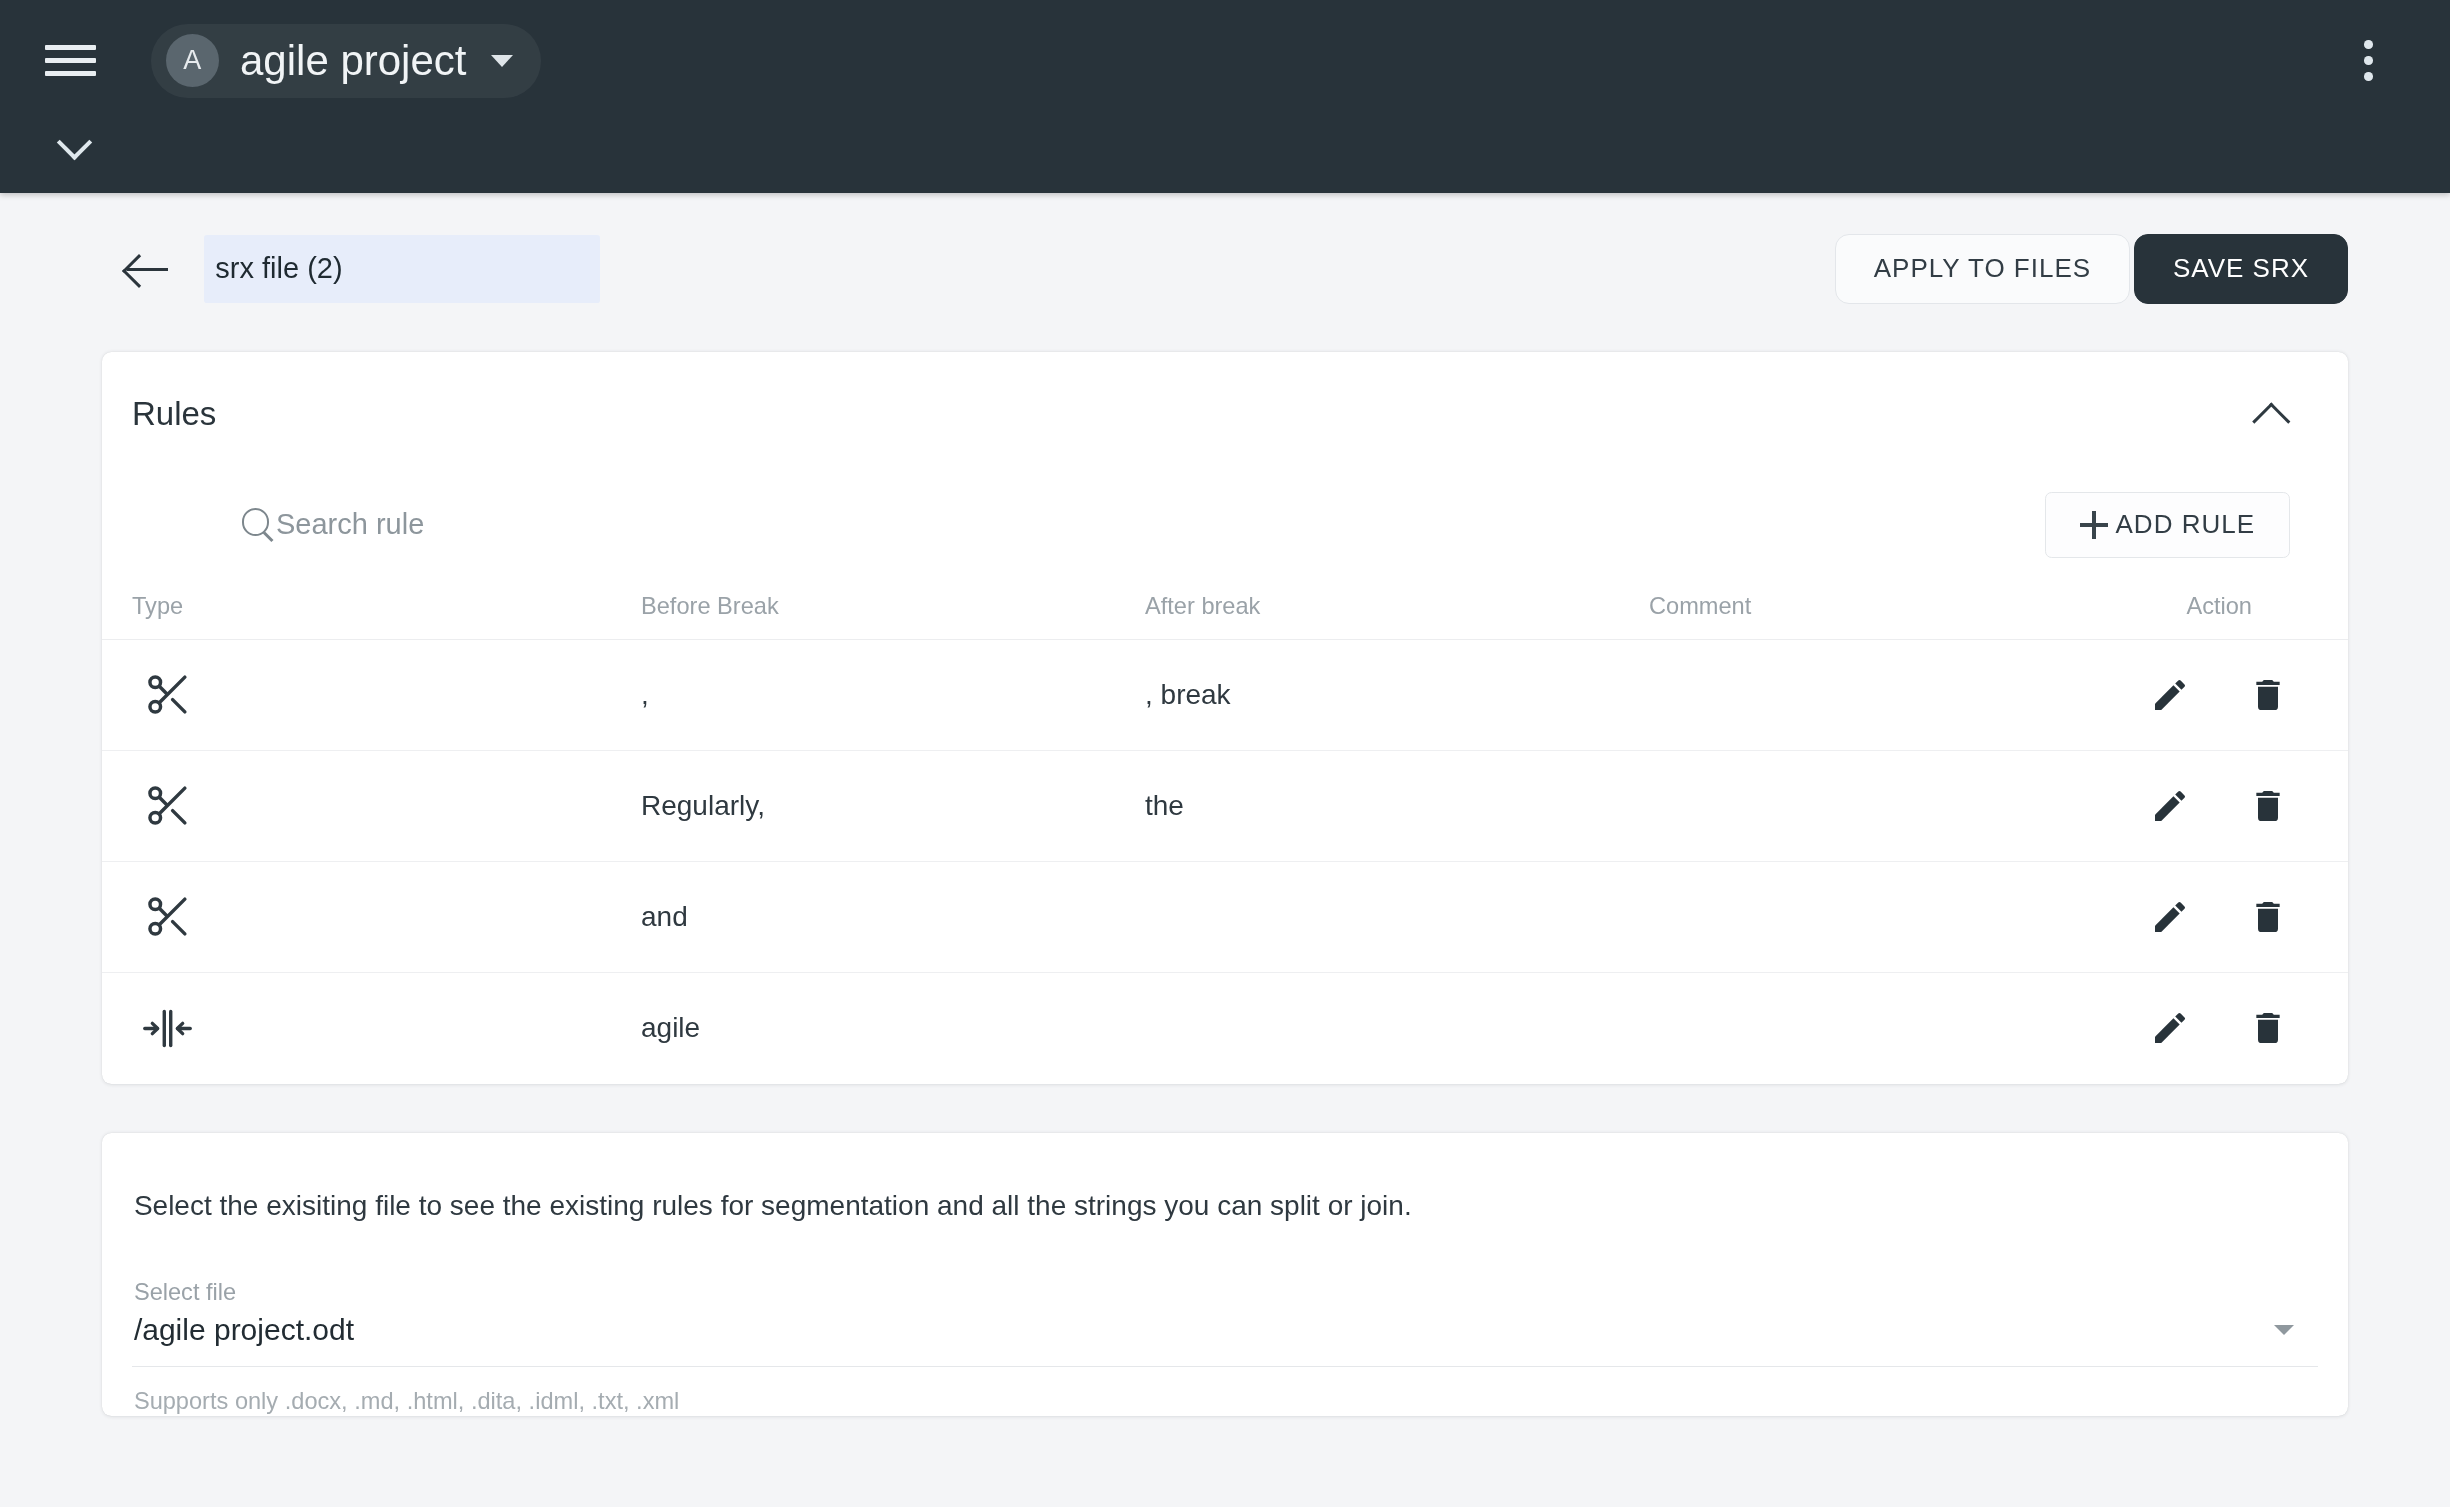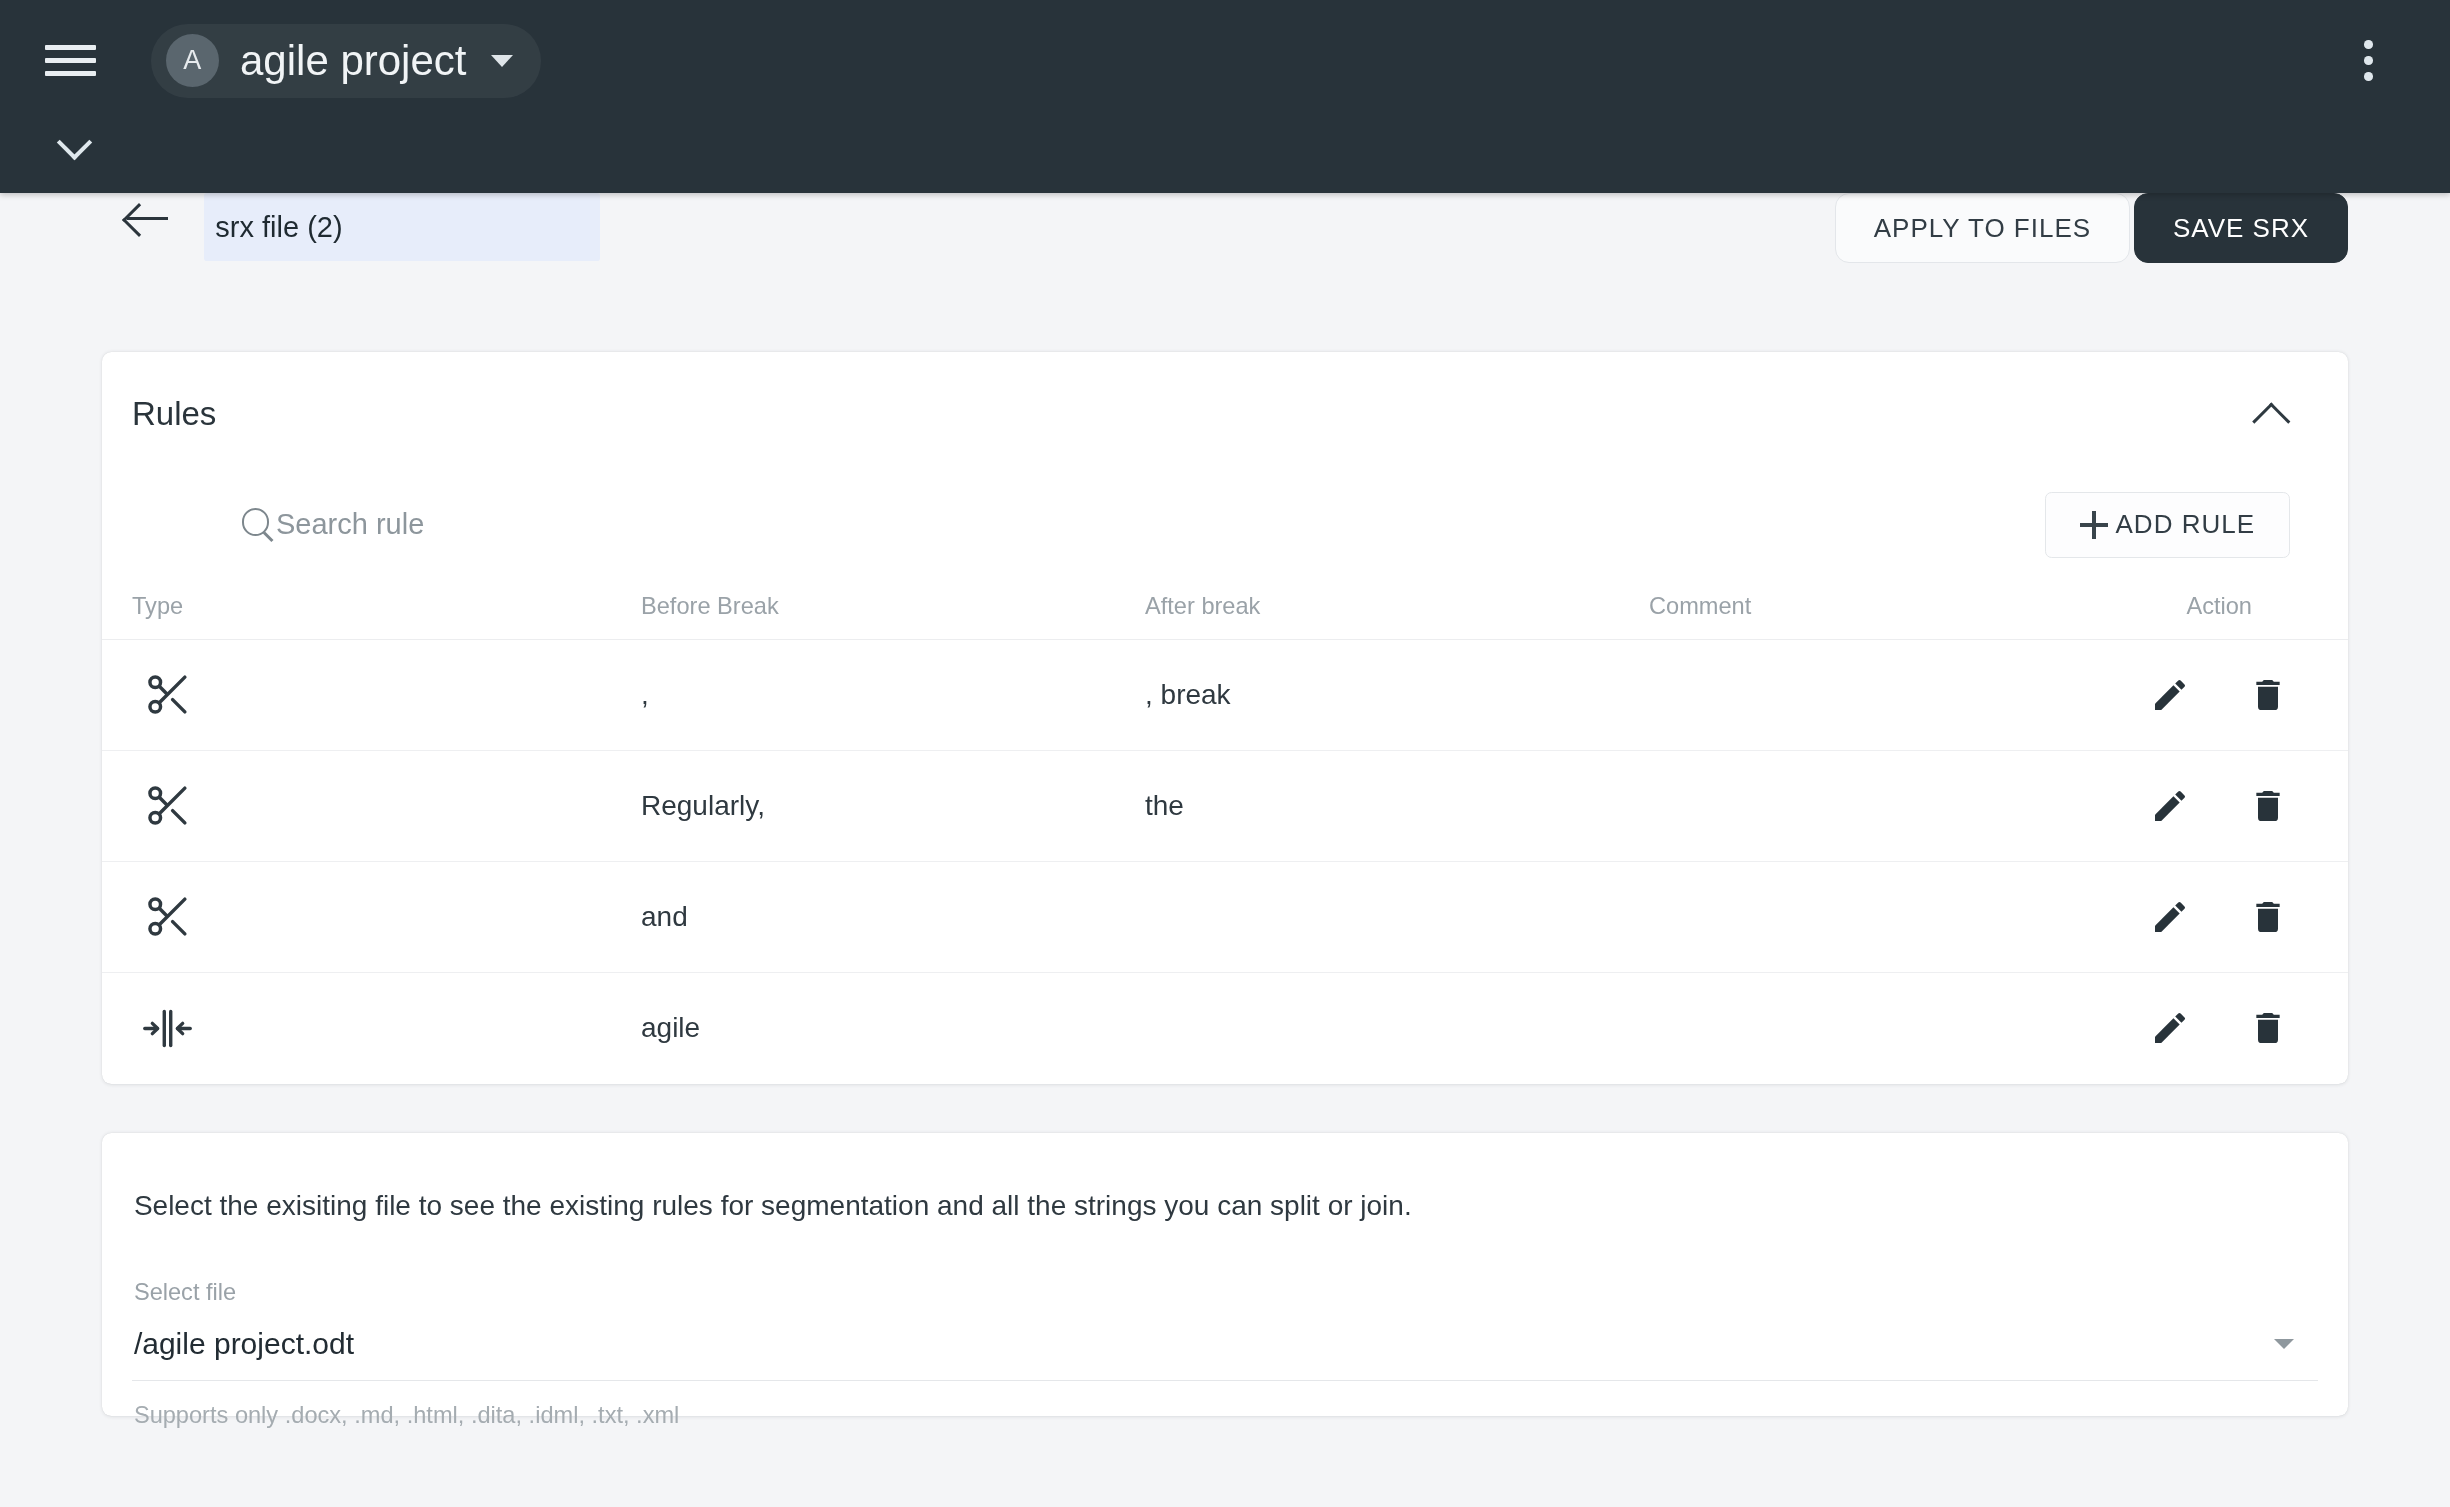--- a/index.html
+++ b/index.html
@@ -134,21 +134,21 @@
 
   
   .page {
     padding: 0 102px;
   }
 
   
   .title-row {
     height: 151px;
     display: flex;
-    align-items: flex-start;
+    align-items: center;
     padding-left: 21px;
   }
   .back-arrow {
     width: 49px; height: 49px;
     position: relative;
     cursor: pointer;
     flex: 0 0 auto;
   }
   .back-arrow::before {
     content: "";
@@ -385,21 +385,21 @@
     color: #2f3940;
     padding-left: 1.9px;
   }
   .field-label {
     margin-top: 57px;
     font-size: 23.6px;
     color: #9aa2a8;
     padding-left: 1.9px;
   }
   .select-row {
-    margin-top: 21px;
+    margin-top: 7px;
     display: flex;
     align-items: center;
     border-bottom: 0.9px solid #e5e7ea;
     padding: 0 24.5px 19px 1.9px;
     cursor: pointer;
     text-align: right;
   }
   .select-value {
     font-size: 30px;
     color: #222c33;

